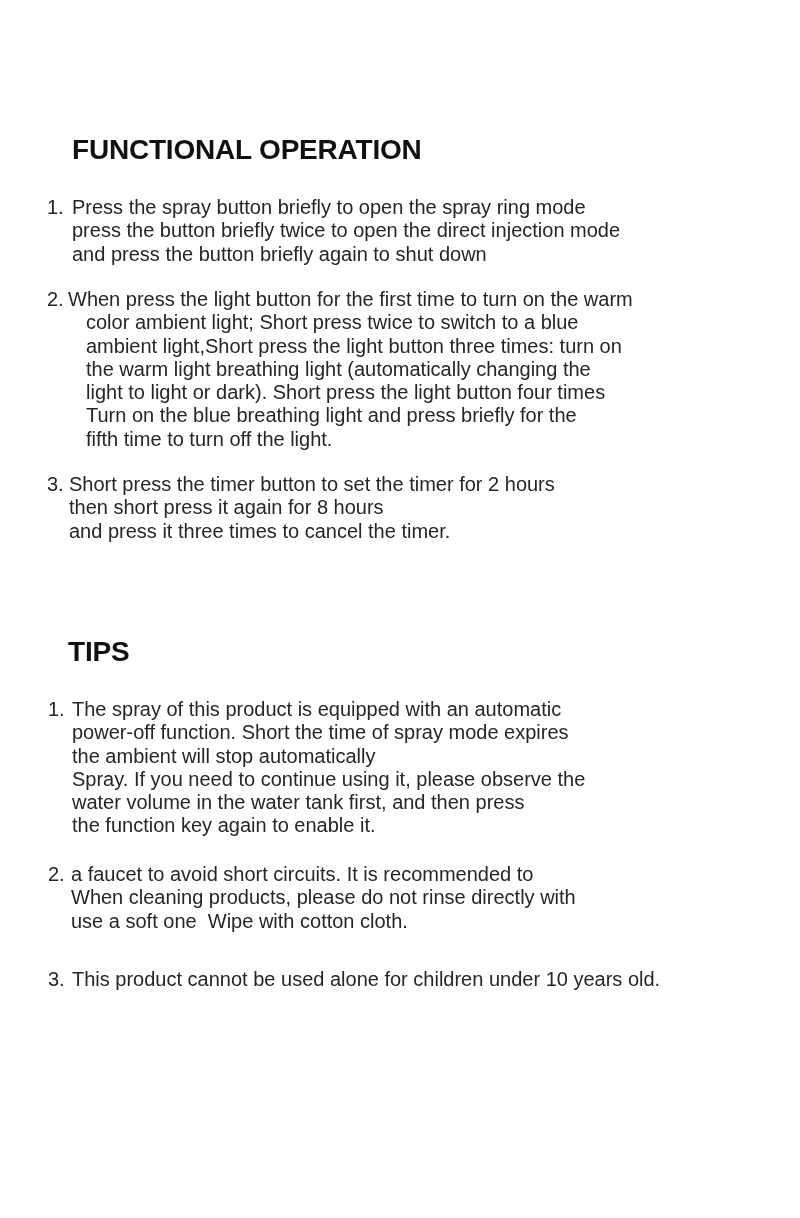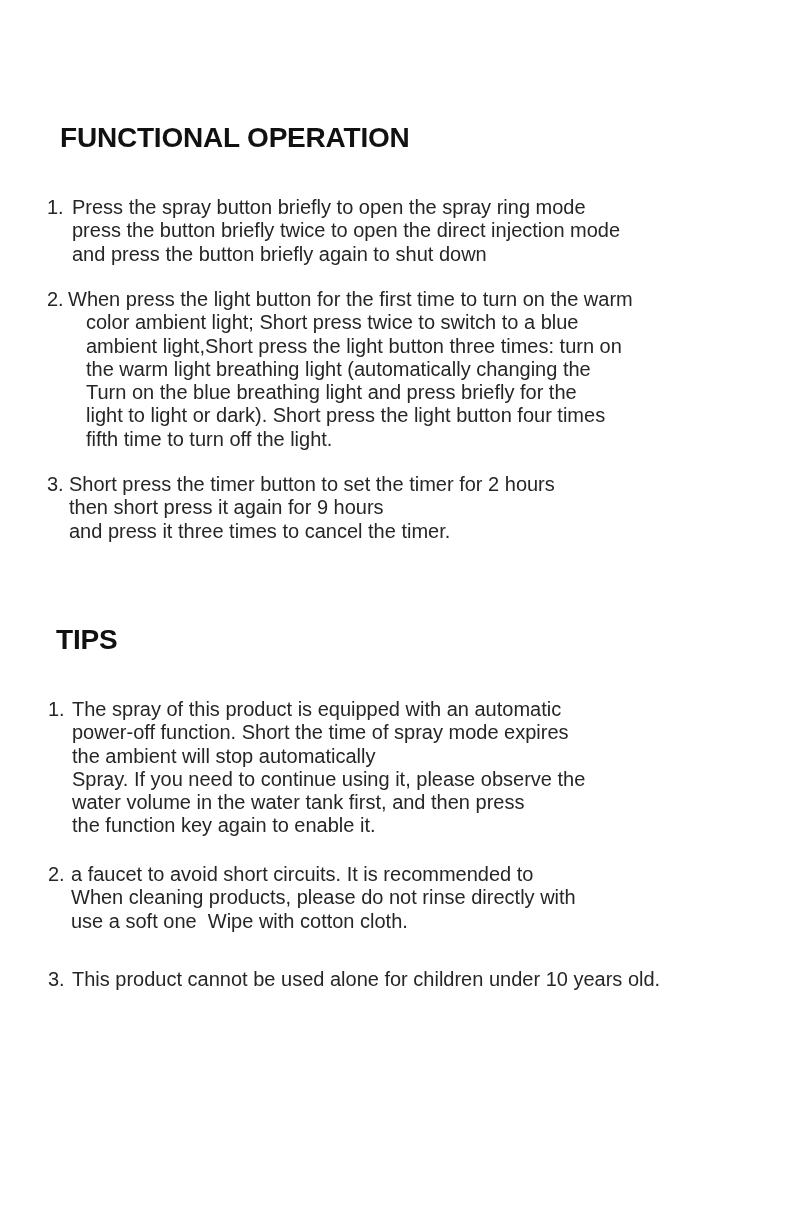--- a/index.html
+++ b/index.html
@@ -7,21 +7,21 @@
     position: relative;
     width: 800px;
     height: 1218px;
     background: #ffffff;
     font-family: "Liberation Sans", sans-serif;
     color: #262626;
     overflow: hidden;
   }
   .section-title {
     position: absolute;
-    margin: 4px;
+    margin: 16px;
     font-size: 28px;
     font-weight: 700;
     line-height: 34px;
     letter-spacing: -0.2px;
     color: #111111;
     white-space: pre;
   }
   .item {
     position: absolute;
     left: 0;
@@ -61,31 +61,31 @@
     </div>
   </div>
 
   <div class="item" style="top:288px;">
     <span class="num">2.</span>
     <div class="lines" style="left:68px;">
       <div class="line">When press the light button for the first time to turn on the warm</div>
       <div class="line cont2">color ambient light; Short press twice to switch to a blue</div>
       <div class="line cont2">ambient light,Short press the light button three times: turn on</div>
       <div class="line cont2">the warm light breathing light (automatically changing the</div>
+      <div class="line cont2">light to light or dark). Short press the light button four times</div>
       <div class="line cont2">Turn on the blue breathing light and press briefly for the</div>
-      <div class="line cont2">light to light or dark). Short press the light button four times</div>
       <div class="line cont2">fifth time to turn off the light.</div>
     </div>
   </div>
 
   <div class="item" style="top:473px;">
     <span class="num">3.</span>
     <div class="lines" style="left:69px;">
       <div class="line">Short press the timer button to set the timer for 2 hours</div>
-      <div class="line">then short press it again for 9 hours</div>
+      <div class="line">then short press it again for 8 hours</div>
       <div class="line">and press it three times to cancel the timer.</div>
     </div>
   </div>
 
   <h1 class="section-title" style="left:52px; top:619px;">TIPS</h1>
 
   <div class="item" style="top:698px;">
     <span class="num" style="left:48px;">1.</span>
     <div class="lines" style="left:72px;">
       <div class="line">The spray of this product is equipped with an automatic</div>

